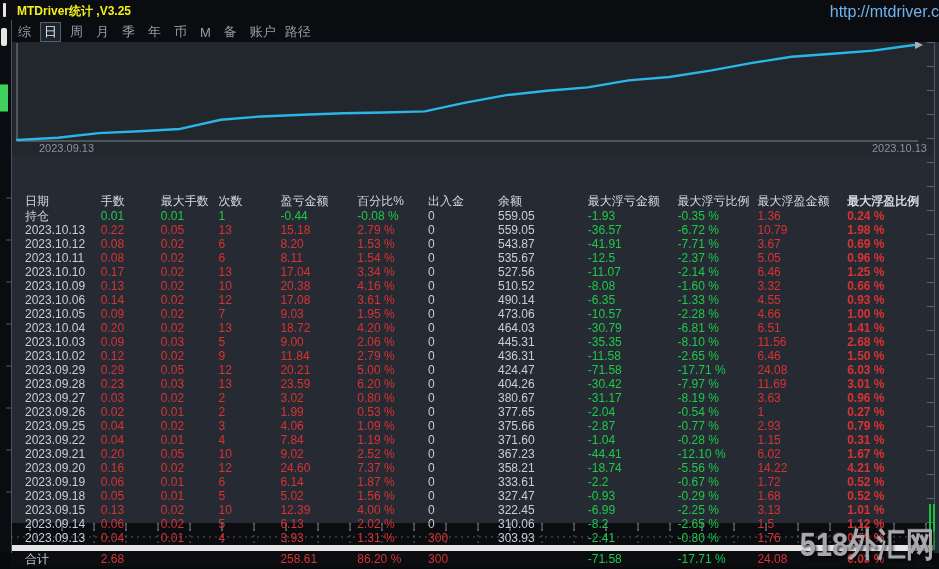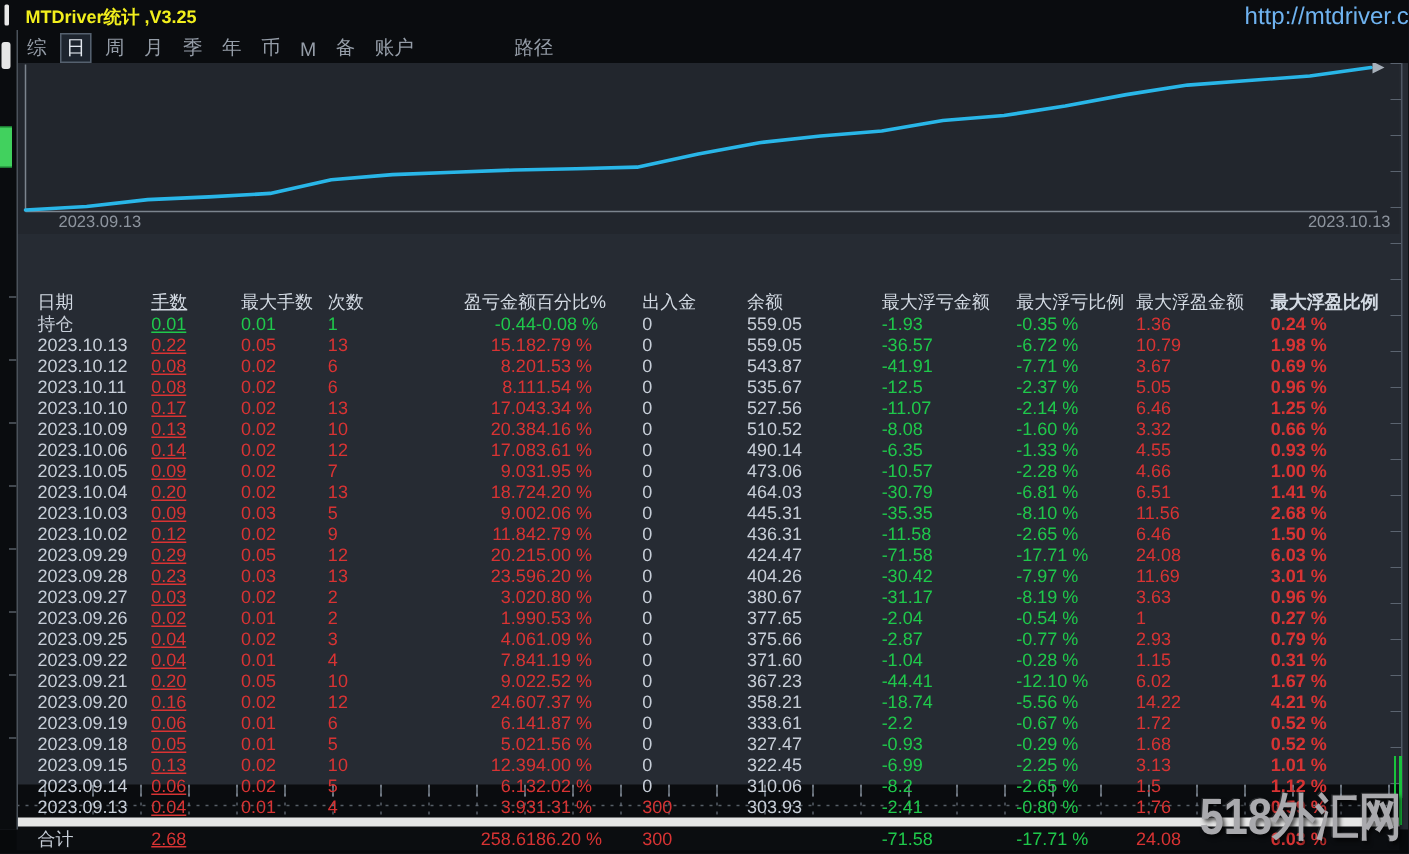--- a/index.html
+++ b/index.html
@@ -10,35 +10,35 @@
   }
   
   .tophdr{position:absolute;left:0;top:0;width:939px;height:42px;background:#0a0c0f;z-index:3;}
   .titlebar{position:absolute;left:0;top:0;width:939px;height:20px;padding-left:16px;}
   .caret{position:absolute;left:3px;top:3px;width:3px;height:14px;background:#e8e8e8;border-radius:1px;}
   .apptitle{position:absolute;left:17px;top:3px;font-size:12px;font-weight:bold;color:#f2ef1d;white-space:nowrap;}
   .url{position:absolute;right:7px;top:3px;font-size:16px;color:#6fb3f0;white-space:nowrap;cursor:pointer;}
   .menubar{position:absolute;left:14px;top:22px;height:20px;display:flex;align-items:center;}
   .mi{color:#959da8;font-size:13px;padding:1px 4px;margin-right:5px;white-space:nowrap;cursor:default;}
   .mi.active{color:#e4e9f0;background:#1d242e;border:1px solid #55606e;padding:0 3px;}
-  .path-label{color:#959da8;font-size:13px;margin-left:58px;white-space:nowrap;}
+  .path-label{color:#959da8;font-size:13px;white-space:nowrap;}
   
   .left-rail{position:absolute;left:0;top:20px;width:11px;height:533px;background:#0a0c0f;border-right:1px solid #4b525b;z-index:4;}
   .lr-thumb{position:absolute;left:1px;top:8px;width:6px;height:18px;background:#e6e6e6;border-radius:2px;}
   .lr-green{position:absolute;left:0;top:64px;width:8px;height:26px;background:#41d15e;border-top:1px solid #1d7a33;border-bottom:1px solid #1d7a33;}
   
   .chart{position:absolute;left:11px;top:42px;width:922px;height:114px;background:#22262d;z-index:1;}
   .axis-label{position:absolute;font-size:11px;color:#8d949e;white-space:nowrap;}
   
   .table{position:absolute;left:11px;top:168px;width:922px;z-index:2;font-size:12px;margin-top:26px;}
   .trow{display:flex;height:14px;line-height:14px;padding-left:14px;white-space:nowrap;}
   .thead{height:15px;line-height:15px;color:#d3dae3;}
   .trow span{display:inline-block;overflow:visible;}
-  .c0{width:76px;} .c1{width:60px;text-decoration:underline;} .c2{width:58px;} .c3{width:62px;}
-  .c4{width:77px;text-align:right;} .c5{width:71px;} .c6{width:70px;} .c7{width:90px;}
+  .c0{width:76px;} .c1{width:60px;} .c2{width:58px;} .c3{width:62px;}
+  .c4{width:77px;} .c5{width:71px;} .c6{width:70px;} .c7{width:90px;}
   .c8{width:90px;} .c9{width:80px;} .c10{width:90px;} .c11{width:86px;font-weight:bold;}
   .cell{color:#c7ced8;}
   .cell.r{color:#d83333;}
   .cell.g{color:#1fc84b;}
   .trow.total{background:#0b0d10;height:16px;line-height:16px;border-top:6px solid #e5e5e5;}
   
   .grid-area{position:absolute;left:11px;top:523px;width:922px;height:30px;background:#0a0c0f;z-index:1;}
   .bottom-bar{position:absolute;left:0;top:553px;width:939px;height:16px;background:#07090b;z-index:1;}
   .right-rail{position:absolute;left:927px;top:42px;width:7px;height:490px;z-index:2;
     border-right:1px solid #5a6370;

